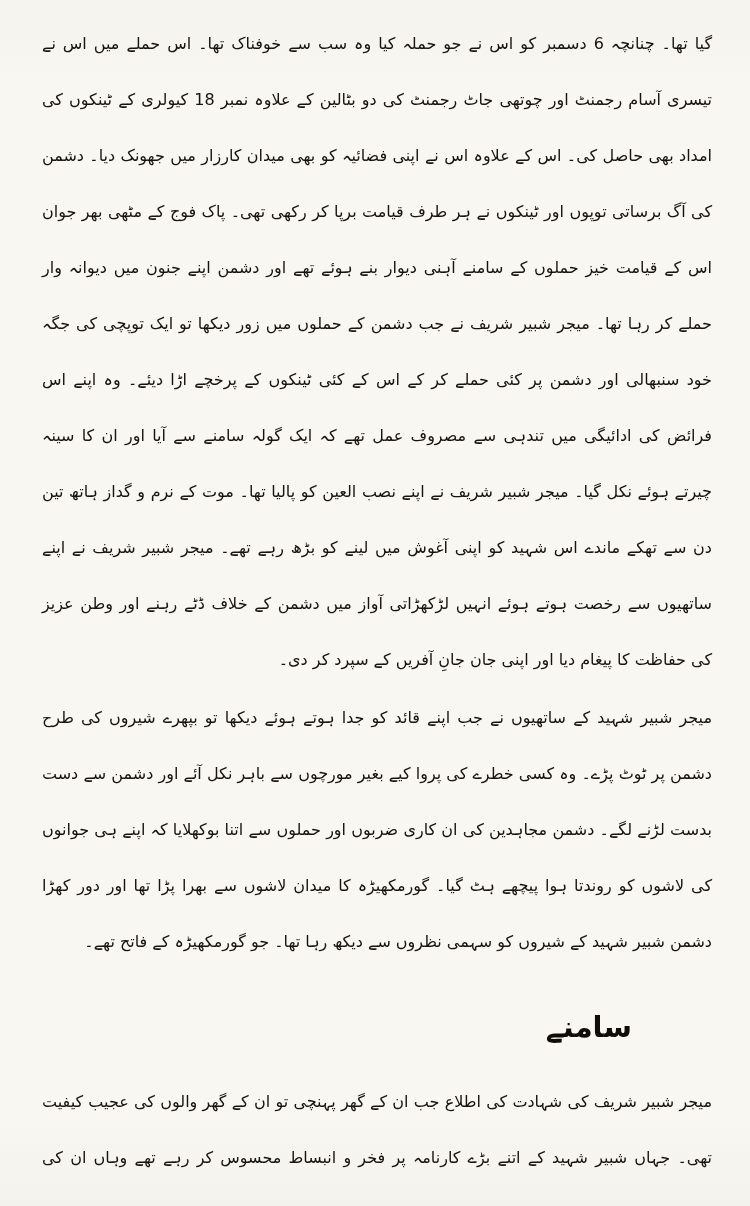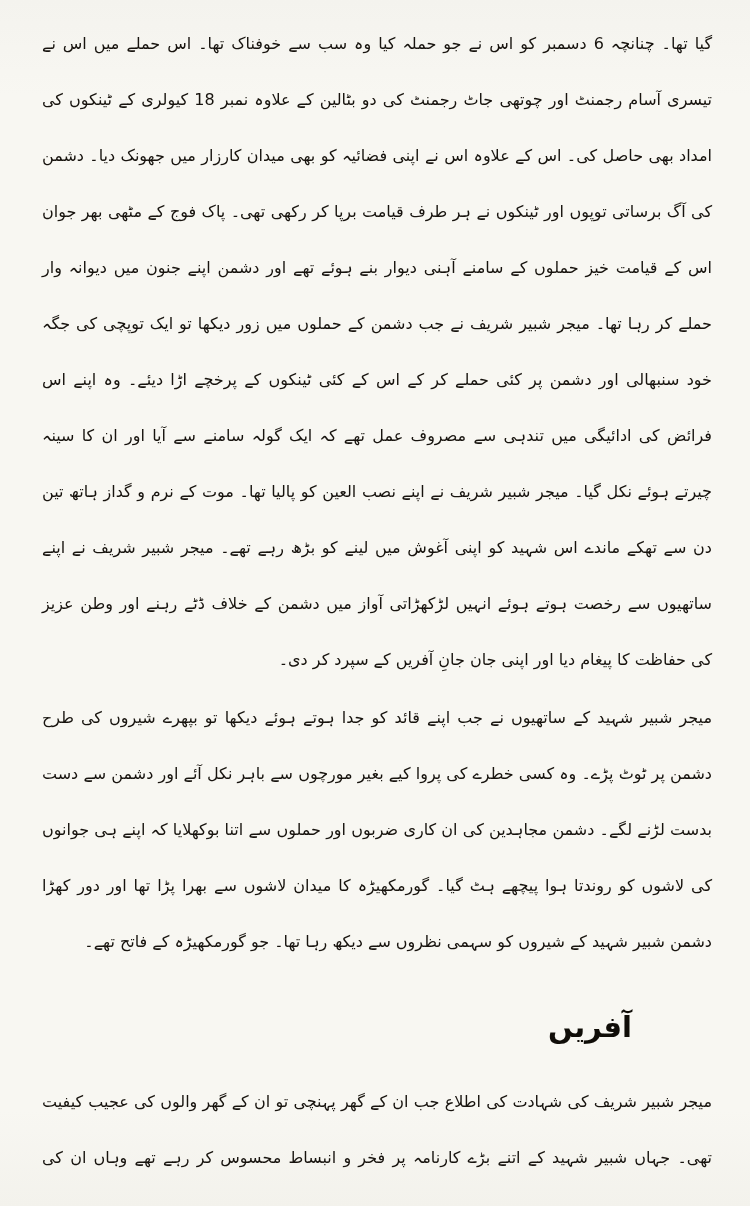--- a/index.html
+++ b/index.html
@@ -40,18 +40,18 @@
 </style>
 </head>
 <body>
 
 <div class="page">
   <div class="body-text">
     <p>گیا تھا۔ چنانچہ 6 دسمبر کو اس نے جو حملہ کیا وہ سب سے خوفناک تھا۔ اس حملے میں اس نے تیسری آسام رجمنٹ اور چوتھی جاٹ رجمنٹ کی دو بٹالین کے علاوہ نمبر 18 کیولری کے ٹینکوں کی امداد بھی حاصل کی۔ اس کے علاوہ اس نے اپنی فضائیہ کو بھی میدان کارزار میں جھونک دیا۔ دشمن کی آگ برساتی توپوں اور ٹینکوں نے ہر طرف قیامت برپا کر رکھی تھی۔ پاک فوج کے مٹھی بھر جوان اس کے قیامت خیز حملوں کے سامنے آہنی دیوار بنے ہوئے تھے اور دشمن اپنے جنون میں دیوانہ وار حملے کر رہا تھا۔ میجر شبیر شریف نے جب دشمن کے حملوں میں زور دیکھا تو ایک توپچی کی جگہ خود سنبھالی اور دشمن پر کئی حملے کر کے اس کے کئی ٹینکوں کے پرخچے اڑا دیئے۔ وہ اپنے اس فرائض کی ادائیگی میں تندہی سے مصروف عمل تھے کہ ایک گولہ سامنے سے آیا اور ان کا سینہ چیرتے ہوئے نکل گیا۔ میجر شبیر شریف نے اپنے نصب العین کو پالیا تھا۔ موت کے نرم و گداز ہاتھ تین دن سے تھکے ماندے اس شہید کو اپنی آغوش میں لینے کو بڑھ رہے تھے۔ میجر شبیر شریف نے اپنے ساتھیوں سے رخصت ہوتے ہوئے انہیں لڑکھڑاتی آواز میں دشمن کے خلاف ڈٹے رہنے اور وطن عزیز کی حفاظت کا پیغام دیا اور اپنی جان جانِ آفریں کے سپرد کر دی۔</p>
     <p>میجر شبیر شہید کے ساتھیوں نے جب اپنے قائد کو جدا ہوتے ہوئے دیکھا تو بپھرے شیروں کی طرح دشمن پر ٹوٹ پڑے۔ وہ کسی خطرے کی پروا کیے بغیر مورچوں سے باہر نکل آئے اور دشمن سے دست بدست لڑنے لگے۔ دشمن مجاہدین کی ان کاری ضربوں اور حملوں سے اتنا بوکھلایا کہ اپنے ہی جوانوں کی لاشوں کو روندتا ہوا پیچھے ہٹ گیا۔ گورمکھیڑہ کا میدان لاشوں سے بھرا پڑا تھا اور دور کھڑا دشمن شبیر شہید کے شیروں کو سہمی نظروں سے دیکھ رہا تھا۔ جو گورمکھیڑہ کے فاتح تھے۔</p>
   </div>
 
-  <h2 class="section-heading">آفریں</h2>
+  <h2 class="section-heading">سامنے</h2>
 
   <div class="body-text">
     <p>میجر شبیر شریف کی شہادت کی اطلاع جب ان کے گھر پہنچی تو ان کے گھر والوں کی عجیب کیفیت تھی۔ جہاں شبیر شہید کے اتنے بڑے کارنامہ پر فخر و انبساط محسوس کر رہے تھے وہاں ان کی جدائی بھی ان کی بے کلی کا باعث بن رہی تھی۔ شہید کے والد</p>
   </div>
 </div>
 
 </body></html>

